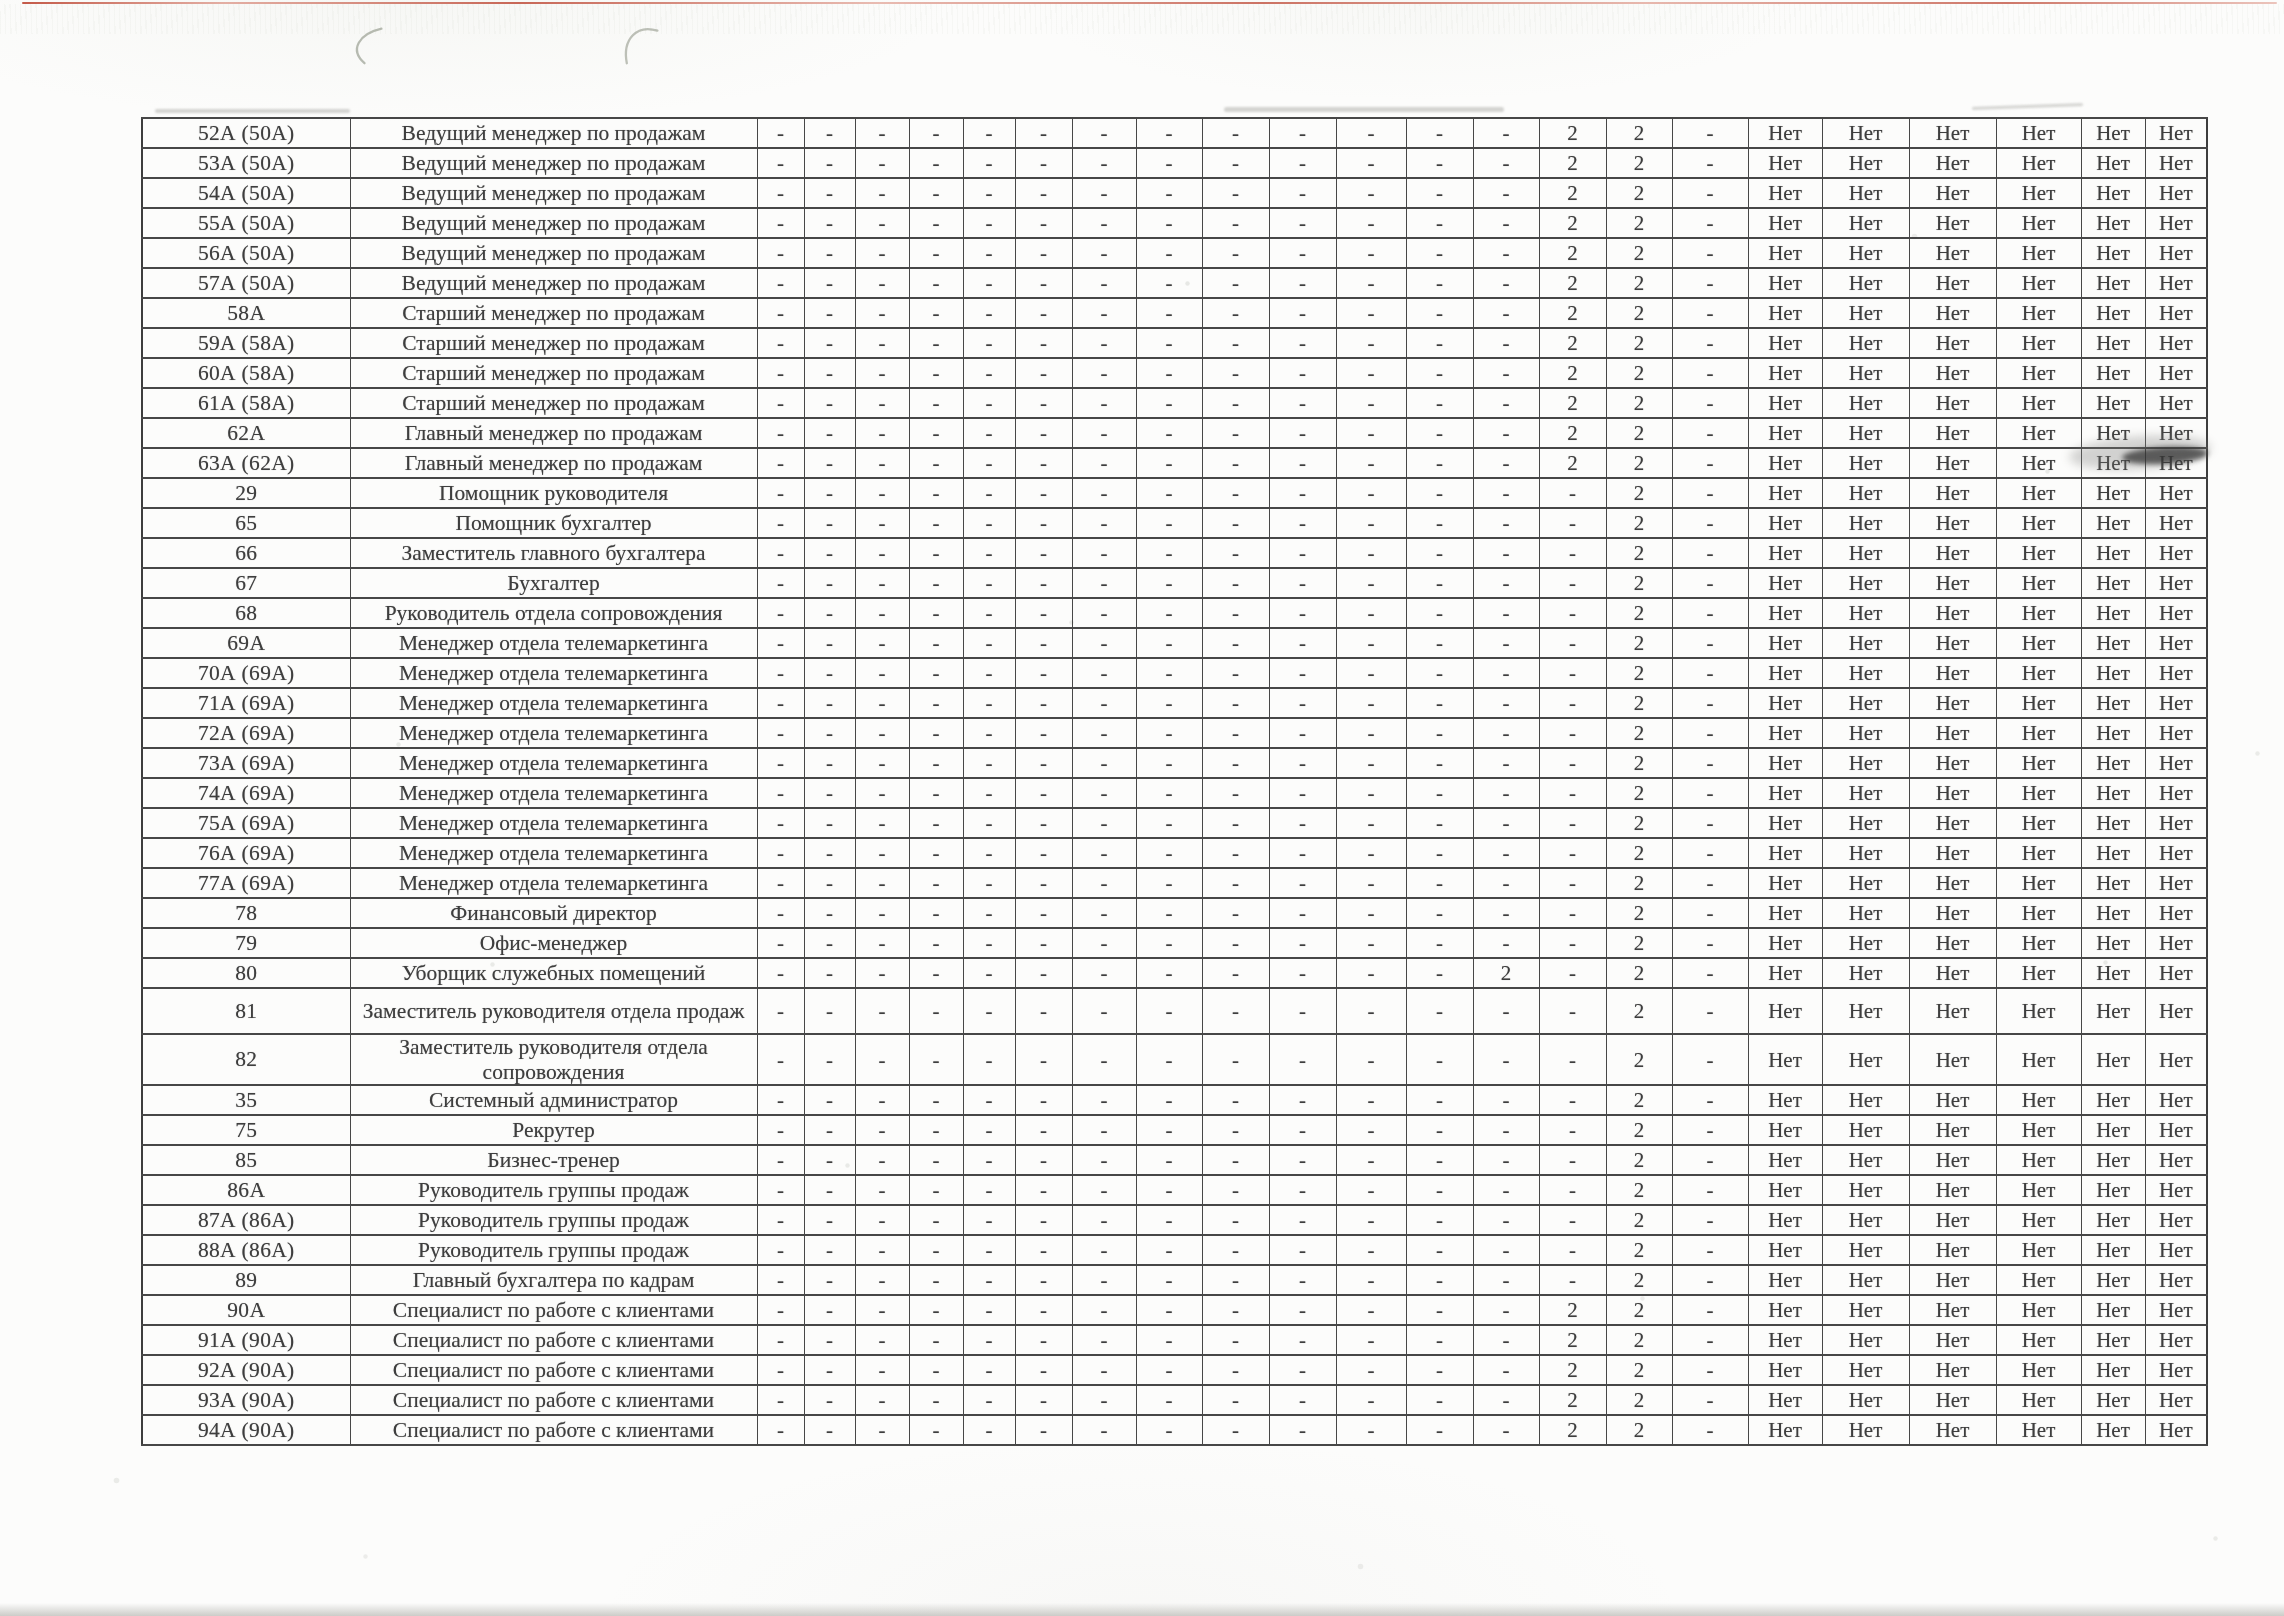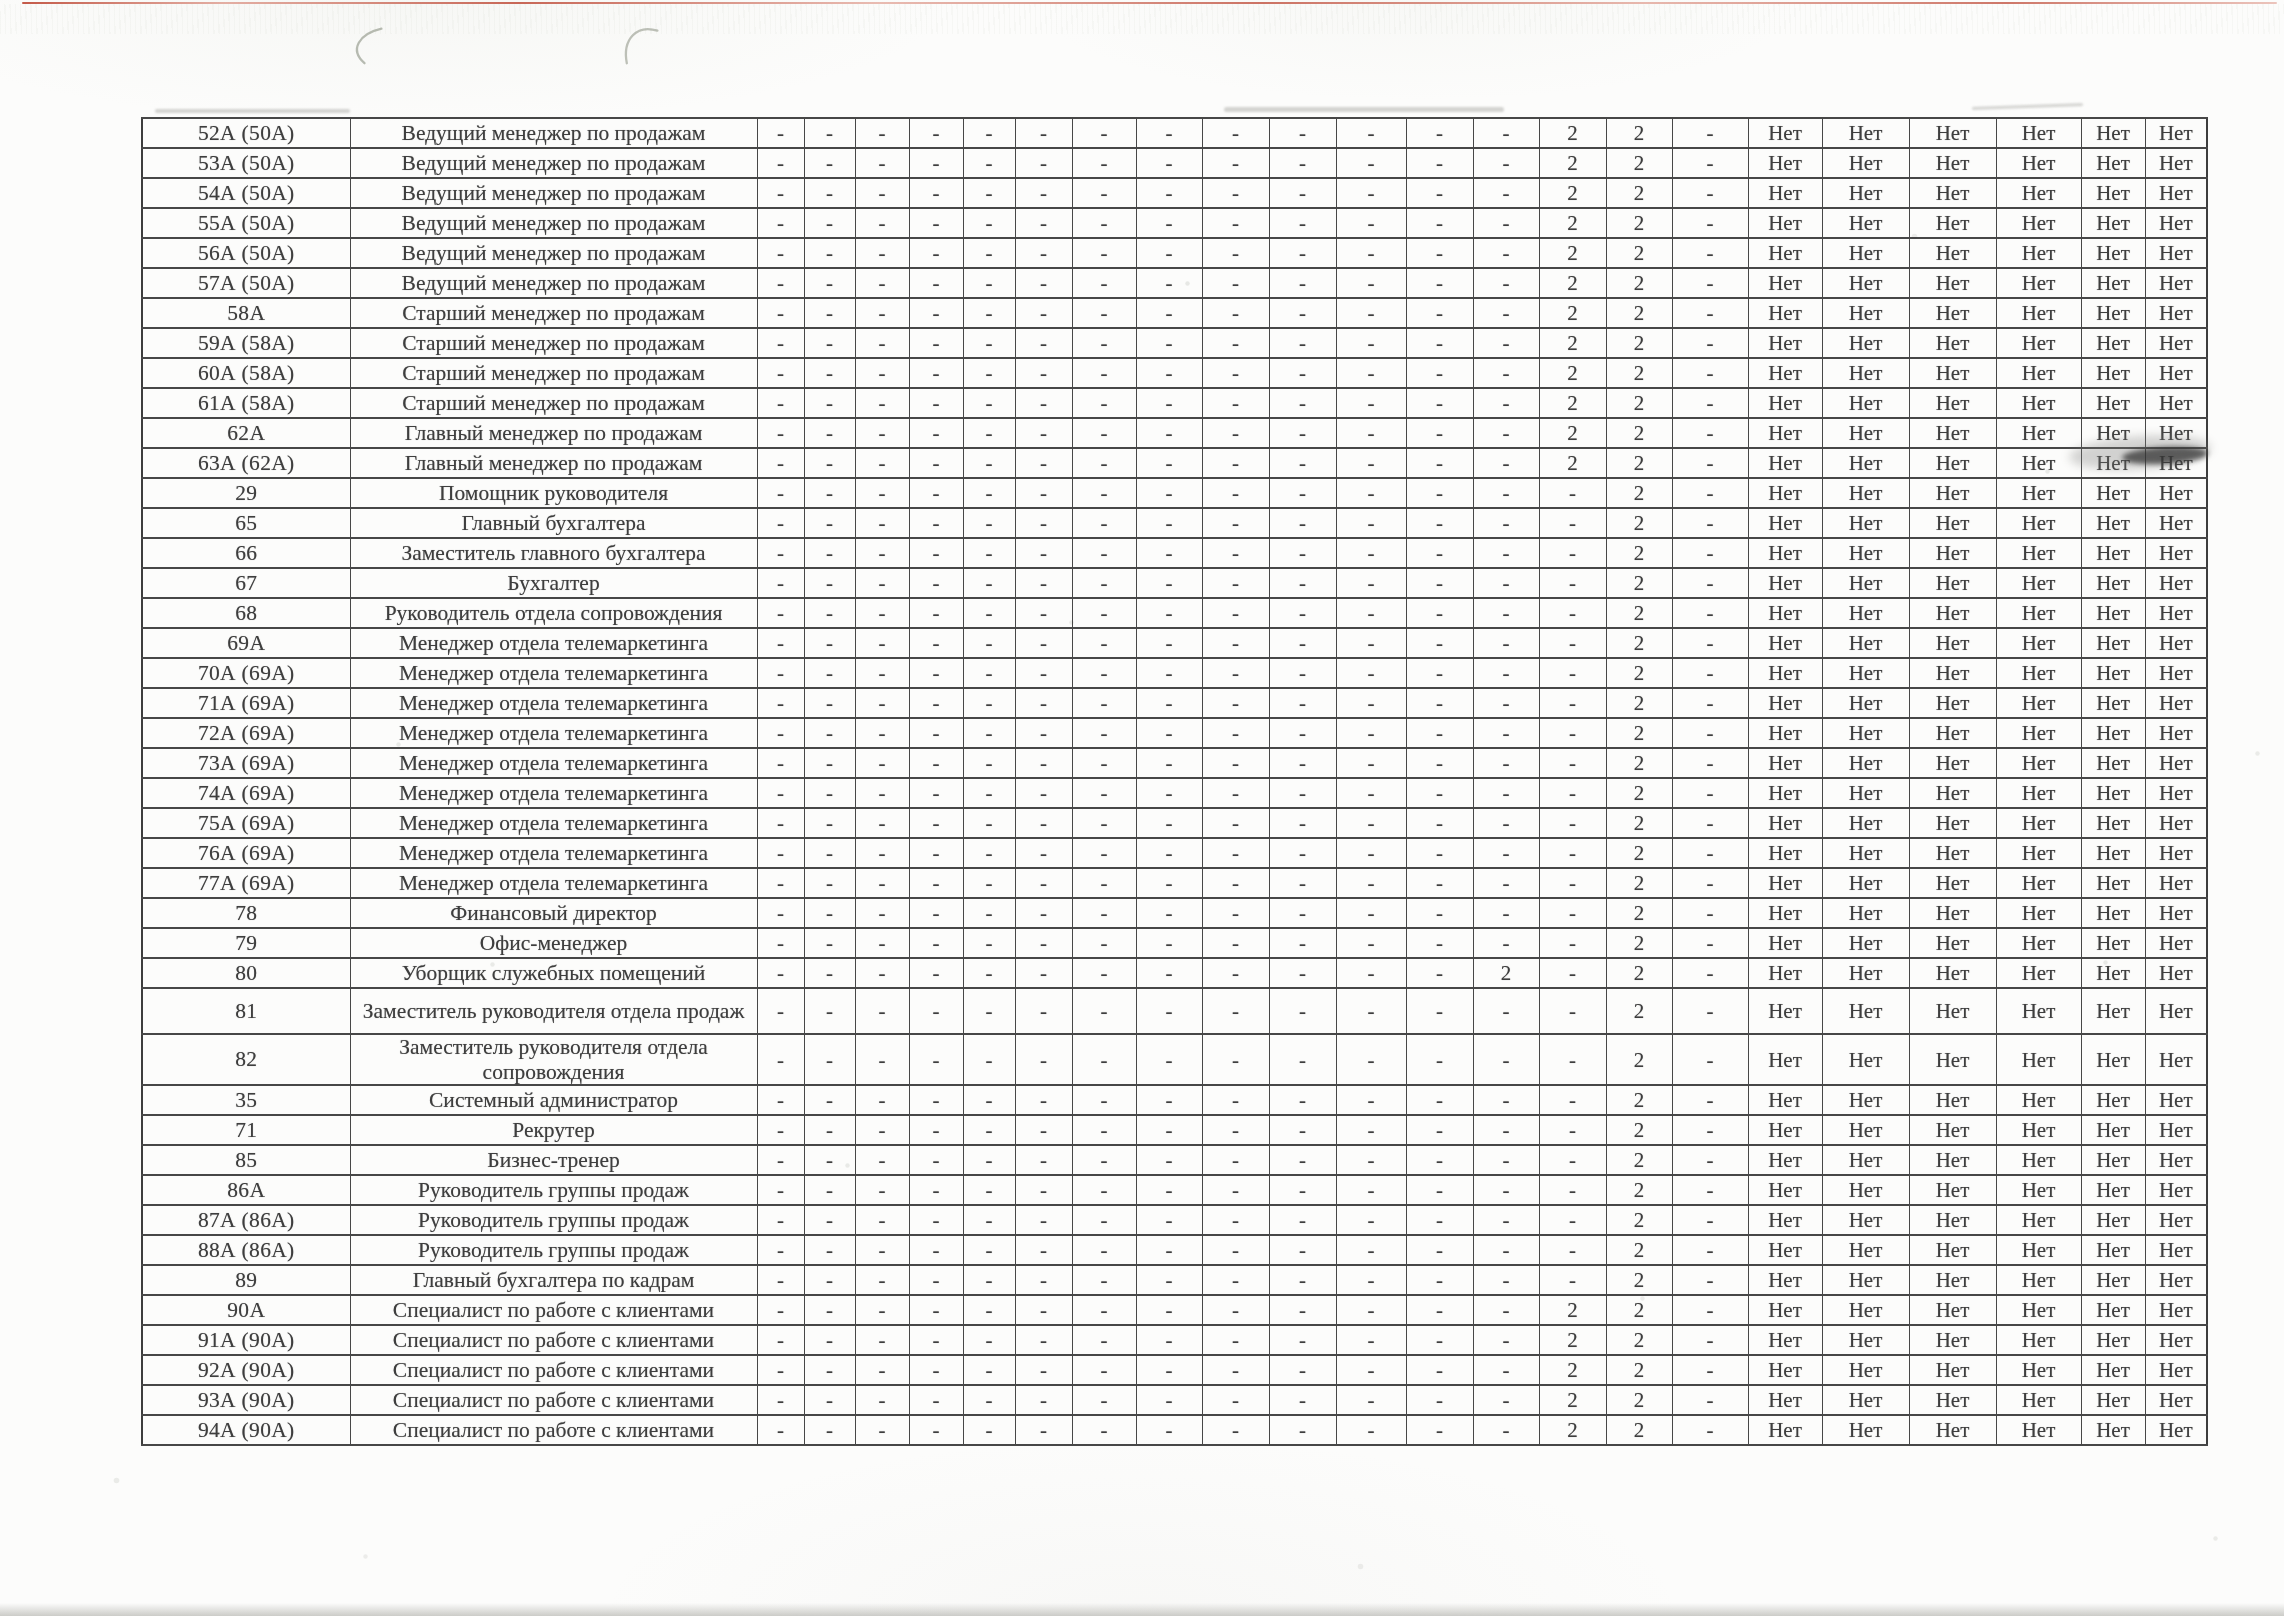--- a/index.html
+++ b/index.html
@@ -462,21 +462,21 @@
         <td class="col-v">-</td>
         <td class="col-v">Нет</td>
         <td class="col-v">Нет</td>
         <td class="col-v">Нет</td>
         <td class="col-v">Нет</td>
         <td class="col-v">Нет</td>
         <td class="col-v">Нет</td>
       </tr>
       <tr>
         <td class="col-num">65</td>
-        <td class="col-title">Главный бухгалтера</td>
+        <td class="col-title">Помощник бухгалтер</td>
         <td class="col-v">-</td>
         <td class="col-v">-</td>
         <td class="col-v">-</td>
         <td class="col-v">-</td>
         <td class="col-v">-</td>
         <td class="col-v">-</td>
         <td class="col-v">-</td>
         <td class="col-v">-</td>
         <td class="col-v">-</td>
         <td class="col-v">-</td>
@@ -955,21 +955,21 @@
         <td class="col-v">2</td>
         <td class="col-v">-</td>
         <td class="col-v">Нет</td>
         <td class="col-v">Нет</td>
         <td class="col-v">Нет</td>
         <td class="col-v">Нет</td>
         <td class="col-v">Нет</td>
         <td class="col-v">Нет</td>
       </tr>
       <tr>
-        <td class="col-num">71</td>
+        <td class="col-num">75</td>
         <td class="col-title">Рекрутер</td>
         <td class="col-v">-</td>
         <td class="col-v">-</td>
         <td class="col-v">-</td>
         <td class="col-v">-</td>
         <td class="col-v">-</td>
         <td class="col-v">-</td>
         <td class="col-v">-</td>
         <td class="col-v">-</td>
         <td class="col-v">-</td>

